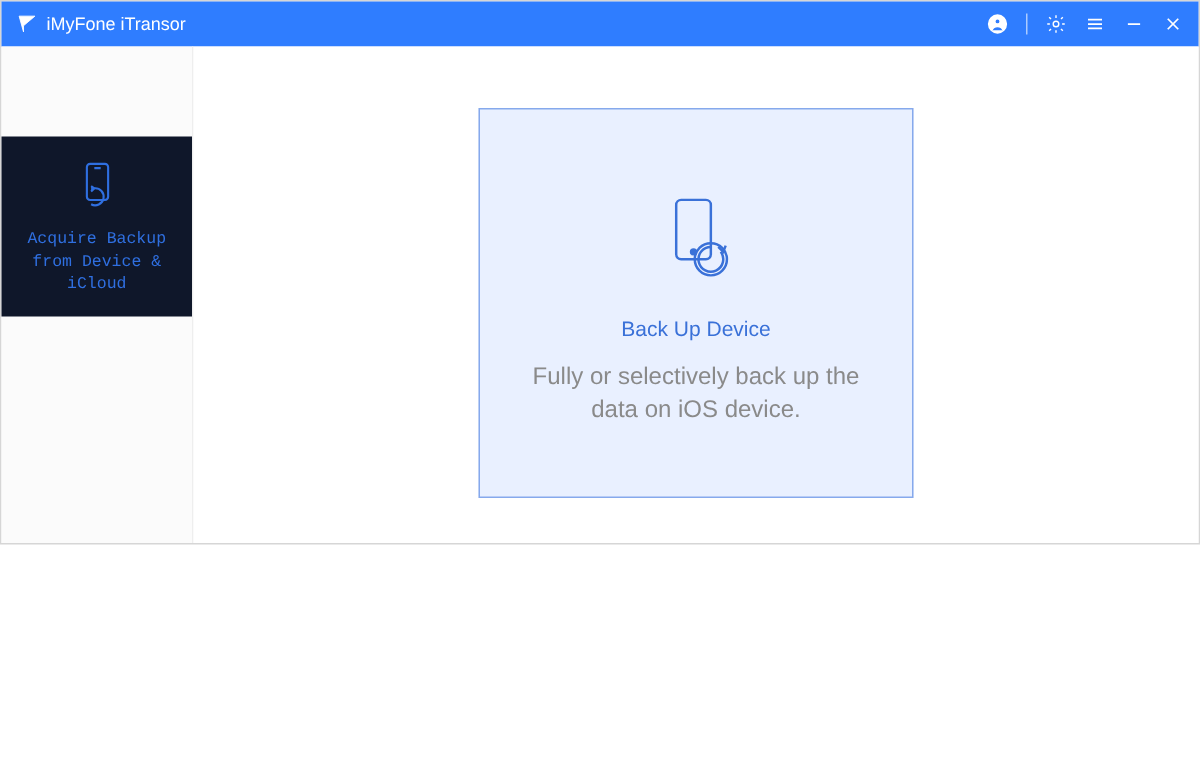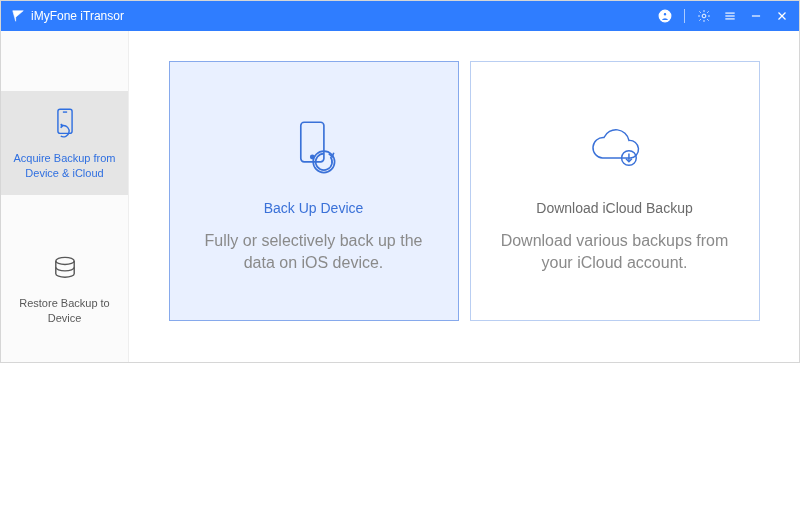--- a/index.html
+++ b/index.html
@@ -9,24 +9,24 @@
   .titlebar .brand { display: flex; align-items: center; gap: 6px; }
   .titlebar .brand svg { width: 14px; height: 14px; }
   .titlebar .spacer { flex: 1; }
   .titlebar .ctrls { display: flex; align-items: center; gap: 12px; }
   .titlebar .sep { width: 1px; height: 14px; background: rgba(255,255,255,0.6); }
   .titlebar .icn { width: 14px; height: 14px; display: flex; align-items: center; justify-content: center; }
   .titlebar .icn svg { width: 14px; height: 14px; stroke: #fff; fill: none; }
   .body { flex: 1; display: flex; min-height: 0; }
   .sidebar { width: 128px; background: #fbfbfb; border-right: 1px solid #eee; display: flex; flex-direction: column; padding-top: 60px; }
   .nav-item { display: flex; flex-direction: column; align-items: center; justify-content: center; padding: 14px 8px; text-align: center; font-size: 11px; color: #585858; line-height: 1.35; cursor: pointer; gap: 8px; margin-bottom: 42px; }
-  .nav-item.active { background: #e5e5e5; color: #2f6fe0; }
+  .nav-item.active { background: #0f172a; color: #2f6fe0; font-family: Liberation Mono, monospace; }
   .nav-item svg { width: 34px; height: 34px; }
   .nav-label { max-width: 110px; }
-  .main { flex: 1; background: #fff; display: flex; align-items: flex-start; justify-content: center; gap: 11px; padding: 30px; }
+  .main { flex: 1; background: #fff; display: flex; align-items: flex-end; justify-content: center; gap: 11px; padding: 30px; }
   .card { width: 290px; height: 260px; border: 1px solid #b9cef2; background: #fff; display: flex; flex-direction: column; align-items: center; justify-content: center; text-align: center; padding: 20px; cursor: pointer; }
   .card.selected { background: #e9f0ff; border-color: #86a9ec; }
   .card .cicon { height: 78px; display: flex; align-items: center; justify-content: center; }
   .card .cicon svg { width: 66px; height: 66px; }
   .card h3 { font-size: 14px; font-weight: 500; color: #3a71d8; margin-top: 14px; margin-bottom: 14px; }
   .card.alt h3 { color: #6b6b6b; }
   .card p { font-size: 16px; color: #8a8a8a; line-height: 1.4; }
 </style>
 </head>
 <body>
@@ -89,58 +89,36 @@
             <rect x="14" y="6" width="20" height="34" rx="3"></rect>
             <line x1="21" y1="10" x2="27" y2="10"></line>
             <path d="M18 44 a8 8 0 1 0 3 -15"></path>
             <polyline points="18,27 21,29 18,32" fill="#2f6fe0"></polyline>
           </svg>
         </span>
         <span class="nav-label">Acquire Backup from Device &amp; iCloud</span>
       </div>
 
 
-      <div class="nav-item">
-        <span>
-          <svg viewBox="0 0 48 48" fill="none" stroke="#585858" stroke-width="2">
-            <ellipse cx="24" cy="14" rx="13" ry="5"></ellipse>
-            <path d="M11 14 v18 a13 5 0 0 0 26 0 V14"></path>
-            <path d="M11 23 a13 5 0 0 0 26 0"></path>
-          </svg>
-        </span>
-        <span class="nav-label">Restore Backup to Device</span>
-      </div>
 
     </div>
 
     <div class="main">
 
       <div class="card selected">
         <div class="cicon">
           <svg viewBox="0 0 80 80" fill="none" stroke="#3a71d8" stroke-width="2">
             <rect x="24" y="10" width="28" height="48" rx="4"></rect>
             <circle cx="38" cy="52" r="2" fill="#3a71d8"></circle>
             <circle cx="52" cy="58" r="13"></circle>
             <path d="M52 48 a10 10 0 1 0 8 4"></path>
             <polyline points="58,48 62,52 64,47"></polyline>
           </svg>
         </div>
         <h3>Back Up Device</h3>
         <p>Fully or selectively back up the data on iOS device.</p>
       </div>
 
-      <div class="card alt">
-        <div class="cicon">
-          <svg viewBox="0 0 90 70" fill="none" stroke="#3a71d8" stroke-width="2">
-            <path d="M28 50 a14 14 0 0 1 2 -28 a18 18 0 0 1 34 4 a12 12 0 0 1 2 24 H28 Z"></path>
-            <circle cx="64" cy="50" r="10"></circle>
-            <line x1="64" y1="44" x2="64" y2="54"></line>
-            <polyline points="60,51 64,55 68,51"></polyline>
-          </svg>
-        </div>
-        <h3>Download iCloud Backup</h3>
-        <p>Download various backups from your iCloud account.</p>
-      </div>
 
     </div>
 
   </div>
 </div>
 
 </body></html>

